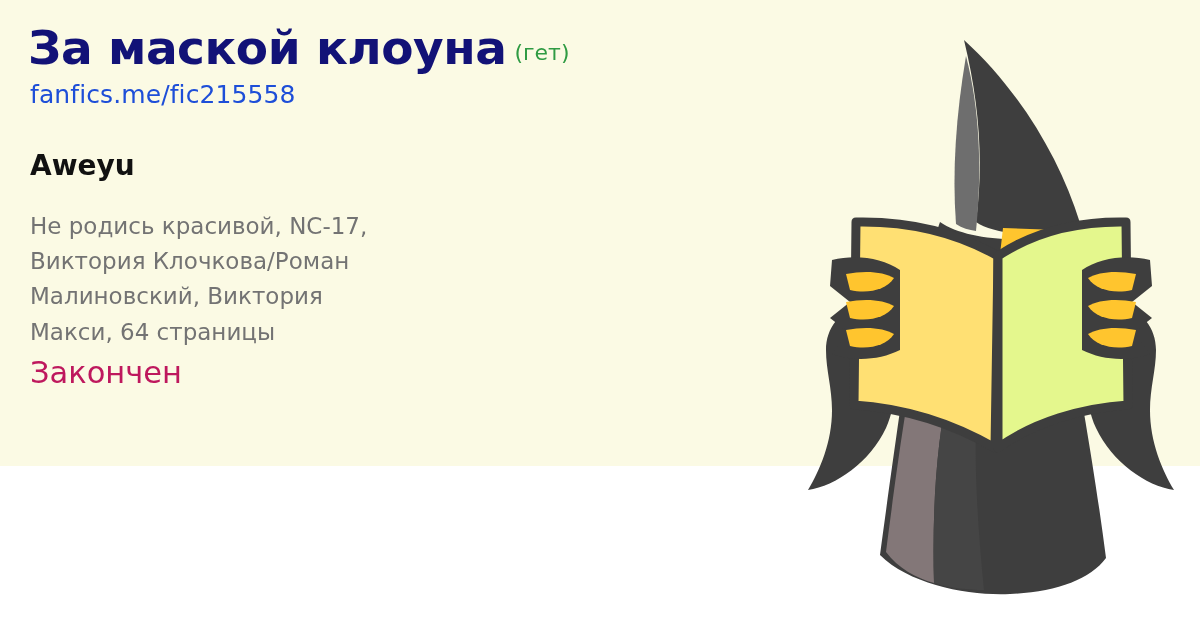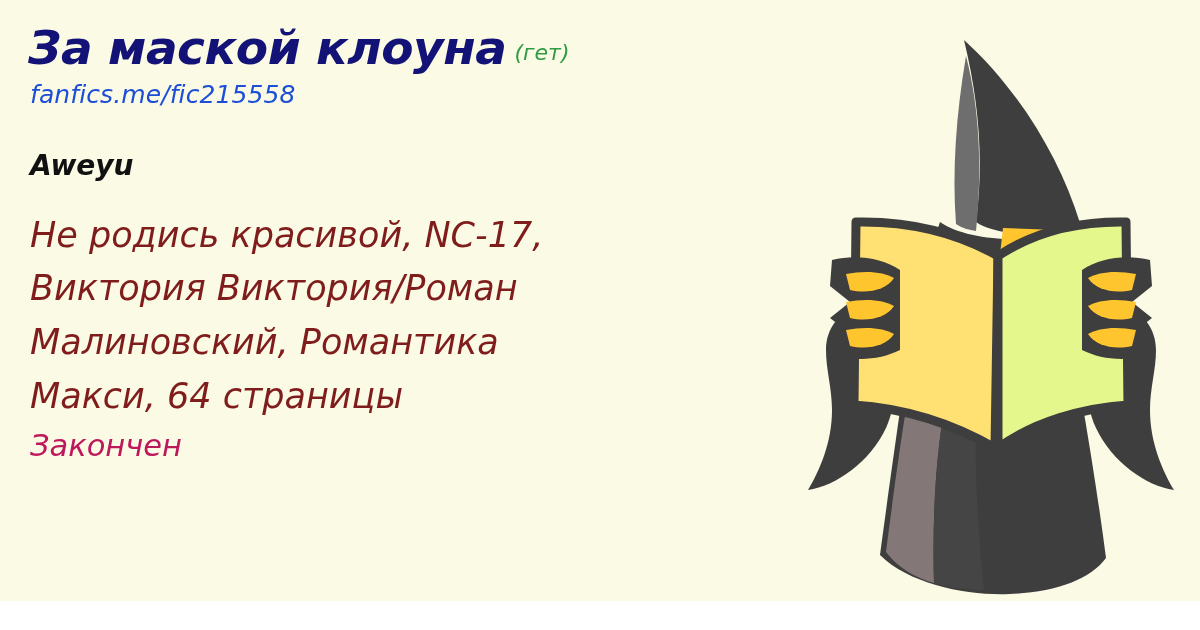--- a/index.html
+++ b/index.html
@@ -10,24 +10,23 @@
   body {
     width: 1200px;
     height: 630px;
     overflow: hidden;
     font-family: "DejaVu Sans", "Liberation Sans", sans-serif;
   }
 
   #card {
     position: relative;
     width: 1200px;
-    height: 601px;
+    height: 466px;
     background: #fbfae4;
     box-sizing: border-box;
-    font-style: italic;
   }
 
   
   #text-col {
     position: absolute;
     left: 28px;
     top: 24px;
     width: 720px;
   }
 
@@ -63,22 +62,22 @@
     font-weight: bold;
     color: #111111;
     margin: 40px 0 12px 2px;
   }
 
   #meta-block {
     margin-top: 27px;
     margin-left: 2px;
   }
   .meta-line {
-    font-size: 35px;
-    color: #7f1d1d;
+    font-size: 23px;
+    color: #737373;
     line-height: 1.53;
     white-space: nowrap;
   }
   #story-status {
     font-size: 30.5px;
     color: #be185d;
     line-height: 1.53;
     white-space: nowrap;
   }
 
@@ -106,22 +105,22 @@
     <div id="title-line">
       <span id="story-title">За маской клоуна</span><span id="story-category">(гет)</span>
     </div>
 
     <div id="story-url">fanfics.me/fic215558</div>
 
     <div id="author-name">Aweyu</div>
 
     <div id="meta-block">
       <div class="meta-line">Не родись красивой, NC-17,</div>
-      <div class="meta-line">Виктория Виктория/Роман</div>
-      <div class="meta-line">Малиновский, Романтика</div>
+      <div class="meta-line">Виктория Клочкова/Роман</div>
+      <div class="meta-line">Малиновский, Виктория</div>
       <div class="meta-line">Макси, 64 страницы</div>
       <div id="story-status">Закончен</div>
     </div>
 
   </div>
 
   <div id="illustration">
     <svg viewBox="0 0 420 610" xmlns="http://www.w3.org/2000/svg">
 
       <path fill="#3e3e3e" d="M139 338

